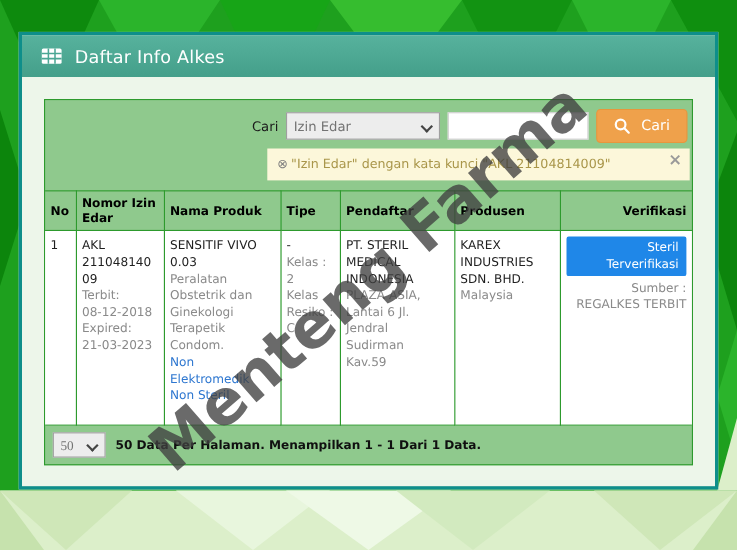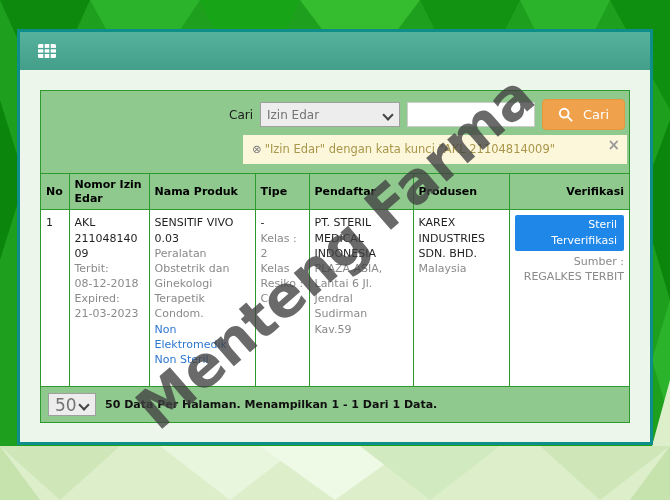--- a/index.html
+++ b/index.html
@@ -57,21 +57,21 @@
   td{background:#ffffff;font-size:11px;color:#8a8a8a;vertical-align:top;
     padding:5px 5px;line-height:1.38;height:166px;word-wrap:break-word;}
   td .dark{color:#1f1f1f;}
   td .link{color:#2e77d0;cursor:pointer;display:inline-block;}
   .badge{display:inline-block;background:#1f87e8;color:#fff;padding:2px 7px 3px;
     font-size:11px;border-radius:2px;margin-bottom:3px;}
 
   
   .tfooter{display:flex;align-items:center;gap:9px;padding:6px 7px;}
   .sel.page{height:23px;}
-  .sel.page select{width:46px;font-size:17px;}
+  .sel.page select{width:46px;font-size:12px;font-family:Liberation Serif, serif;}
   .sel.page .chev{top:7px;}
   .tfooter .txt{font-size:11px;font-weight:bold;color:#101010;}
 
   
   .watermark{
     position:absolute;left:335px;top:252px;z-index:6;pointer-events:none;
     transform:translate(-50%,-50%) rotate(-41deg);
     font-size:57px;font-weight:bold;color:rgba(64,64,64,0.78);
     white-space:nowrap;
   }
@@ -107,20 +107,21 @@
   <div class="titlebar">
     <span style="display:inline-flex;">
       <svg width="20" height="16" viewBox="0 0 20 16">
         <rect x="1" y="1" width="18" height="14" rx="1.5" fill="#ffffff"></rect>
         <line x1="1" y1="5.6" x2="19" y2="5.6" stroke="#4ca795" stroke-width="1.4"></line>
         <line x1="1" y1="10.3" x2="19" y2="10.3" stroke="#4ca795" stroke-width="1.4"></line>
         <line x1="7" y1="1" x2="7" y2="15" stroke="#4ca795" stroke-width="1.4"></line>
         <line x1="13" y1="1" x2="13" y2="15" stroke="#4ca795" stroke-width="1.4"></line>
       </svg>
     </span>
+    <span class="title">Daftar Info Alkes</span>
   </div>
 
   <div class="content">
     <div class="box">
 
       <div class="search-row">
         <span class="search-label">Cari</span>
         <span class="sel filter">
           <select>
             <option>Izin Edar</option>

